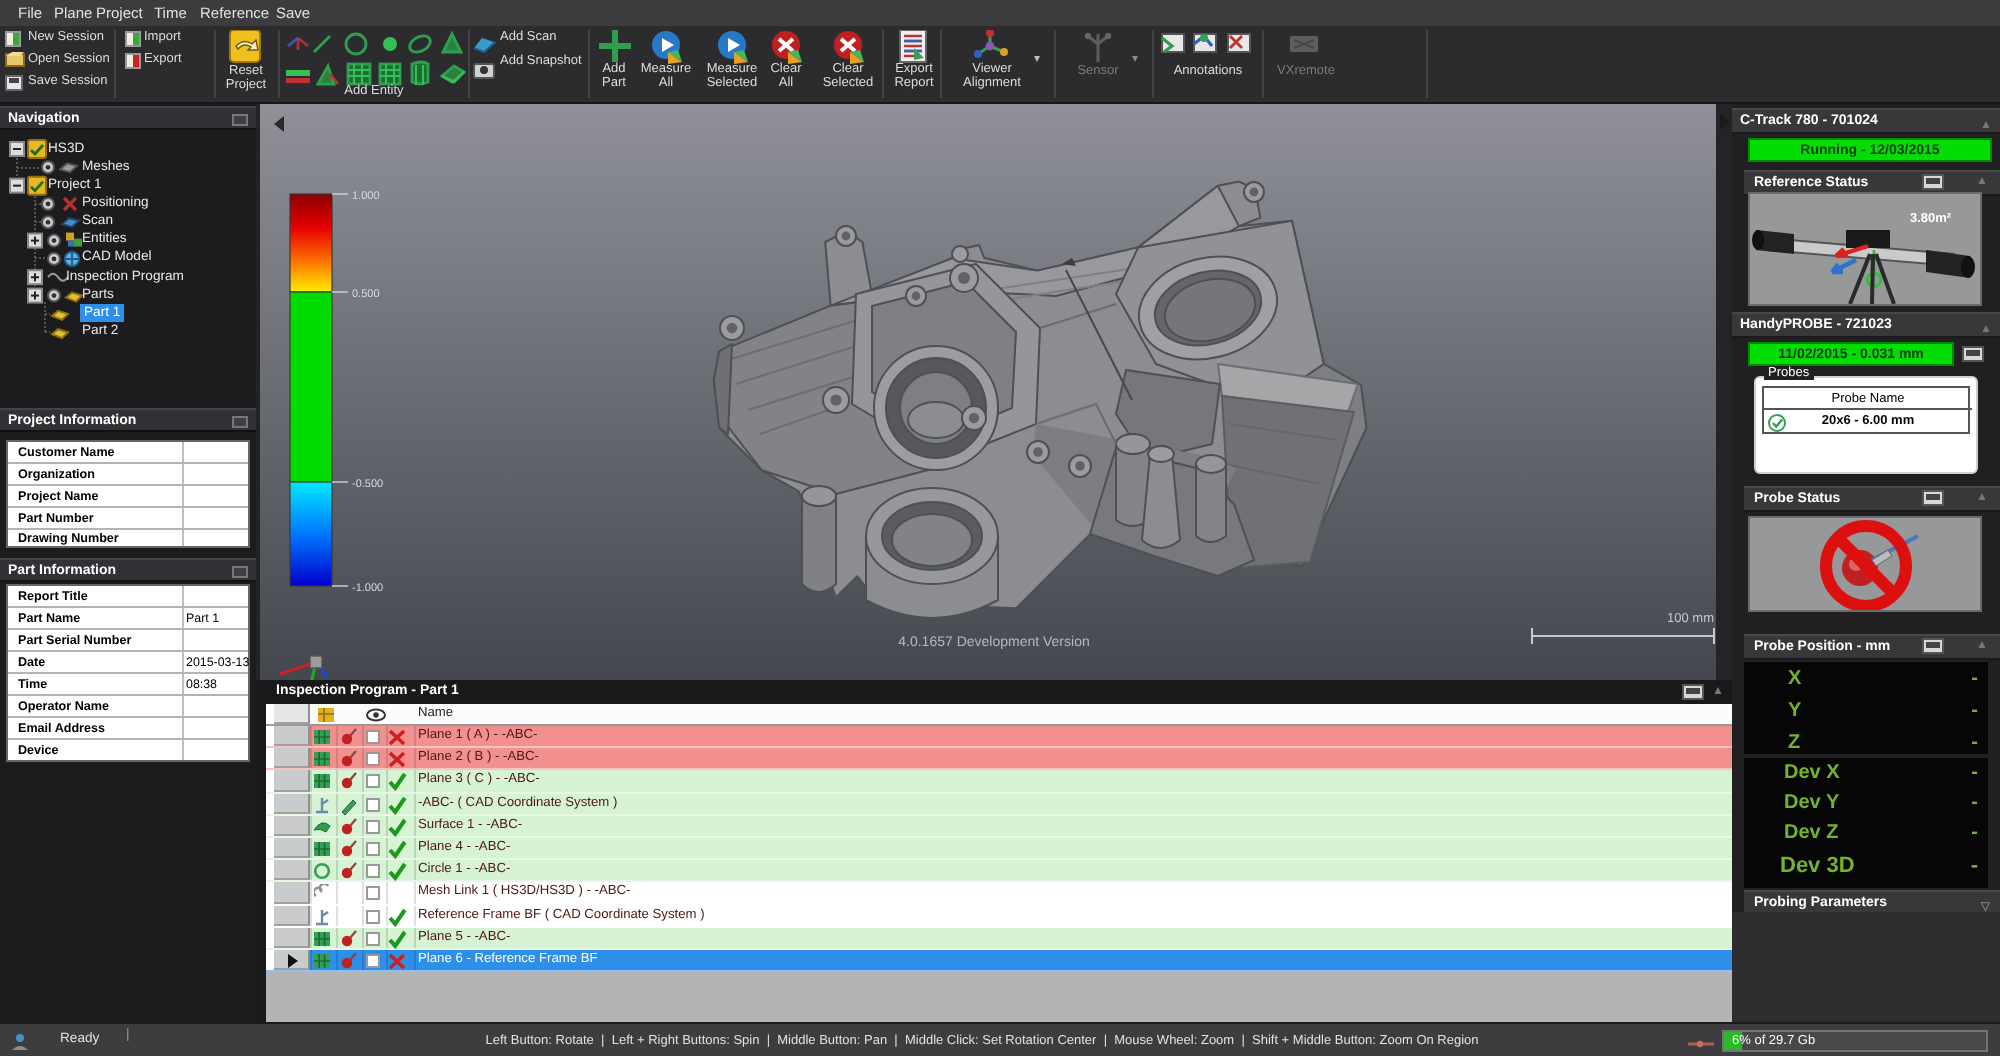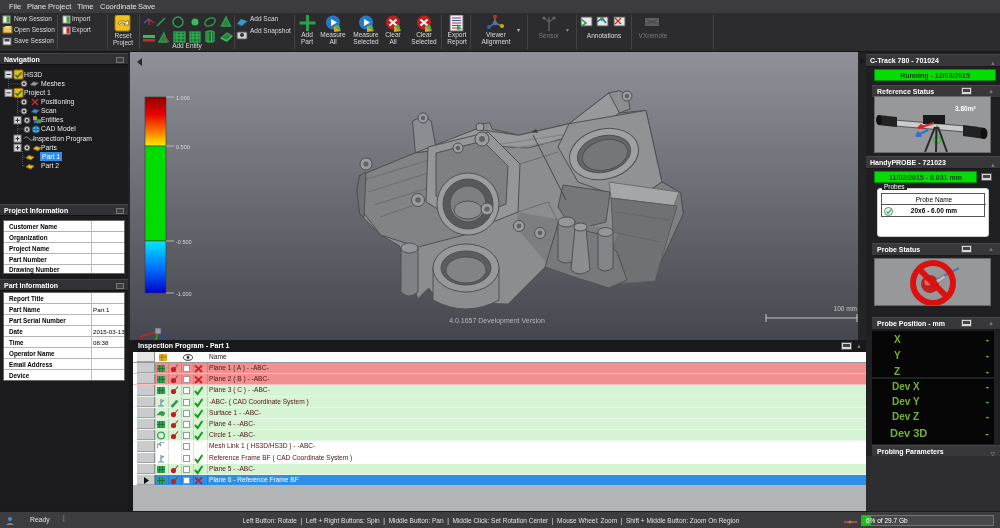--- a/index.html
+++ b/index.html
@@ -58,21 +58,21 @@
   border-top:1px solid #1a1a1a; color:#e0e0e0; font-size:6.8px; }
 </style>
 </head>
 <body>
 
 <div id="menubar" class="abs">
   <span style="left:9px">File</span>
     <span style="left:27px">Plane</span>
   <span style="left:48px">Project</span>
     <span style="left:77px">Time</span>
-  <span style="left:100px">Coordinate</span>
+  <span style="left:100px">Reference</span>
     <span style="left:138px">Save</span>
 </div>
 
 <div id="toolbar" class="abs">
 
   <svg class="abs" style="left:2px;top:2px" width="12" height="32">
     <rect x="1" y="1" width="7" height="7" fill="#f0eedc" stroke="#999"></rect>
       <path d="M4.5 1.5h3v6h-3z" fill="#3fa33f"></path>
     <rect x="1" y="12" width="9" height="6" fill="#e8c86a" stroke="#8a6a20"></rect>
       <path d="M1 13l3-2h6l-2 2z" fill="#f0dc96"></path>

